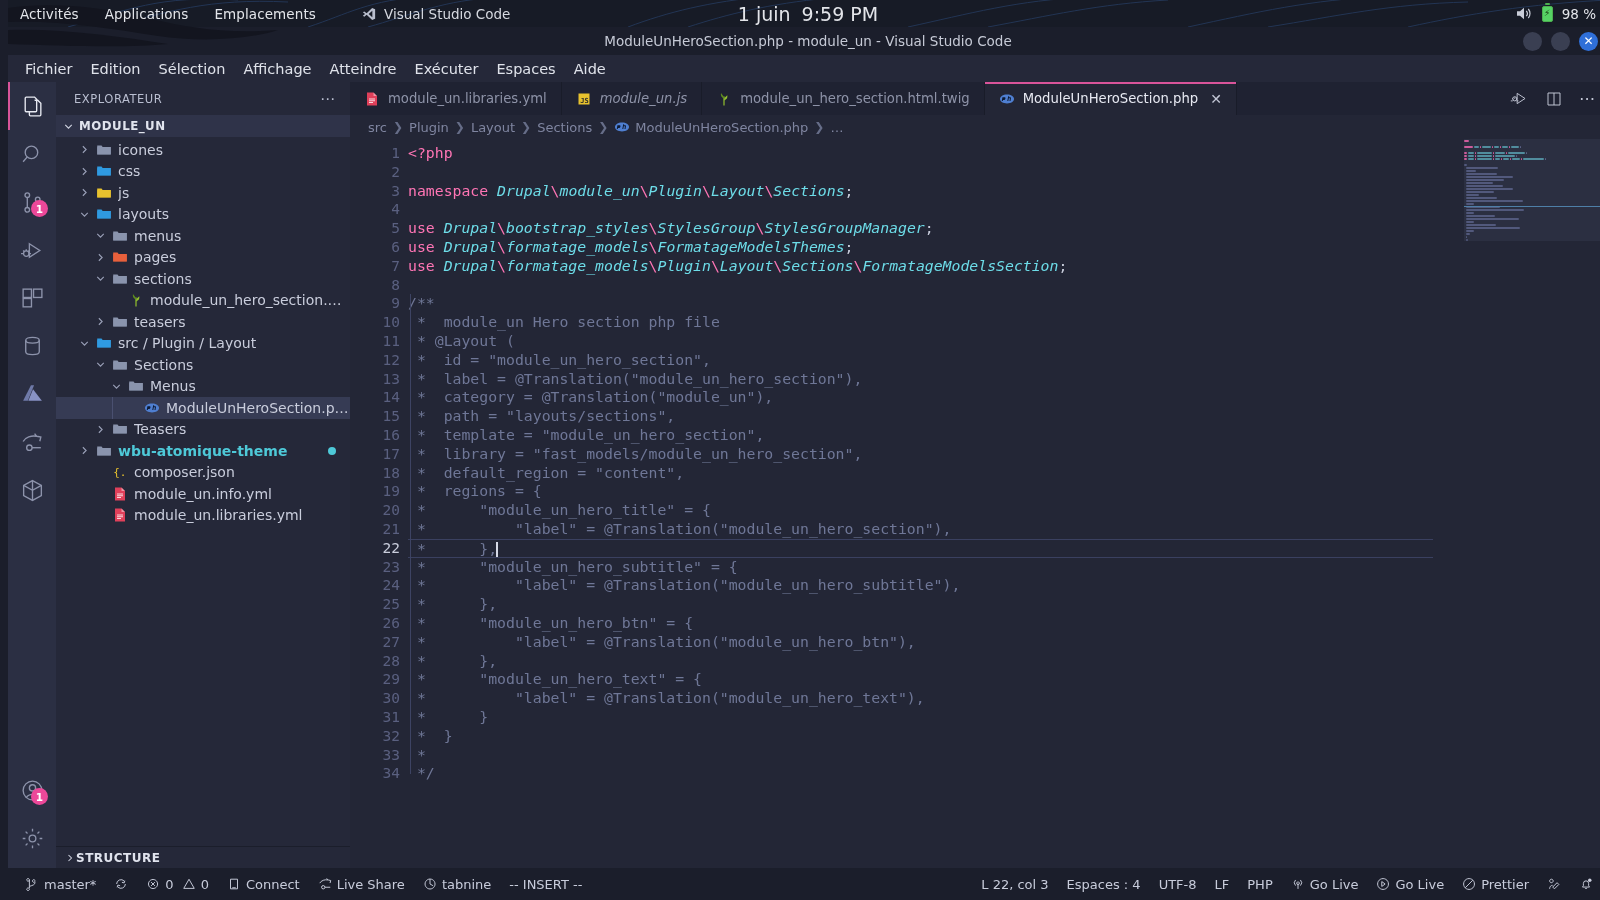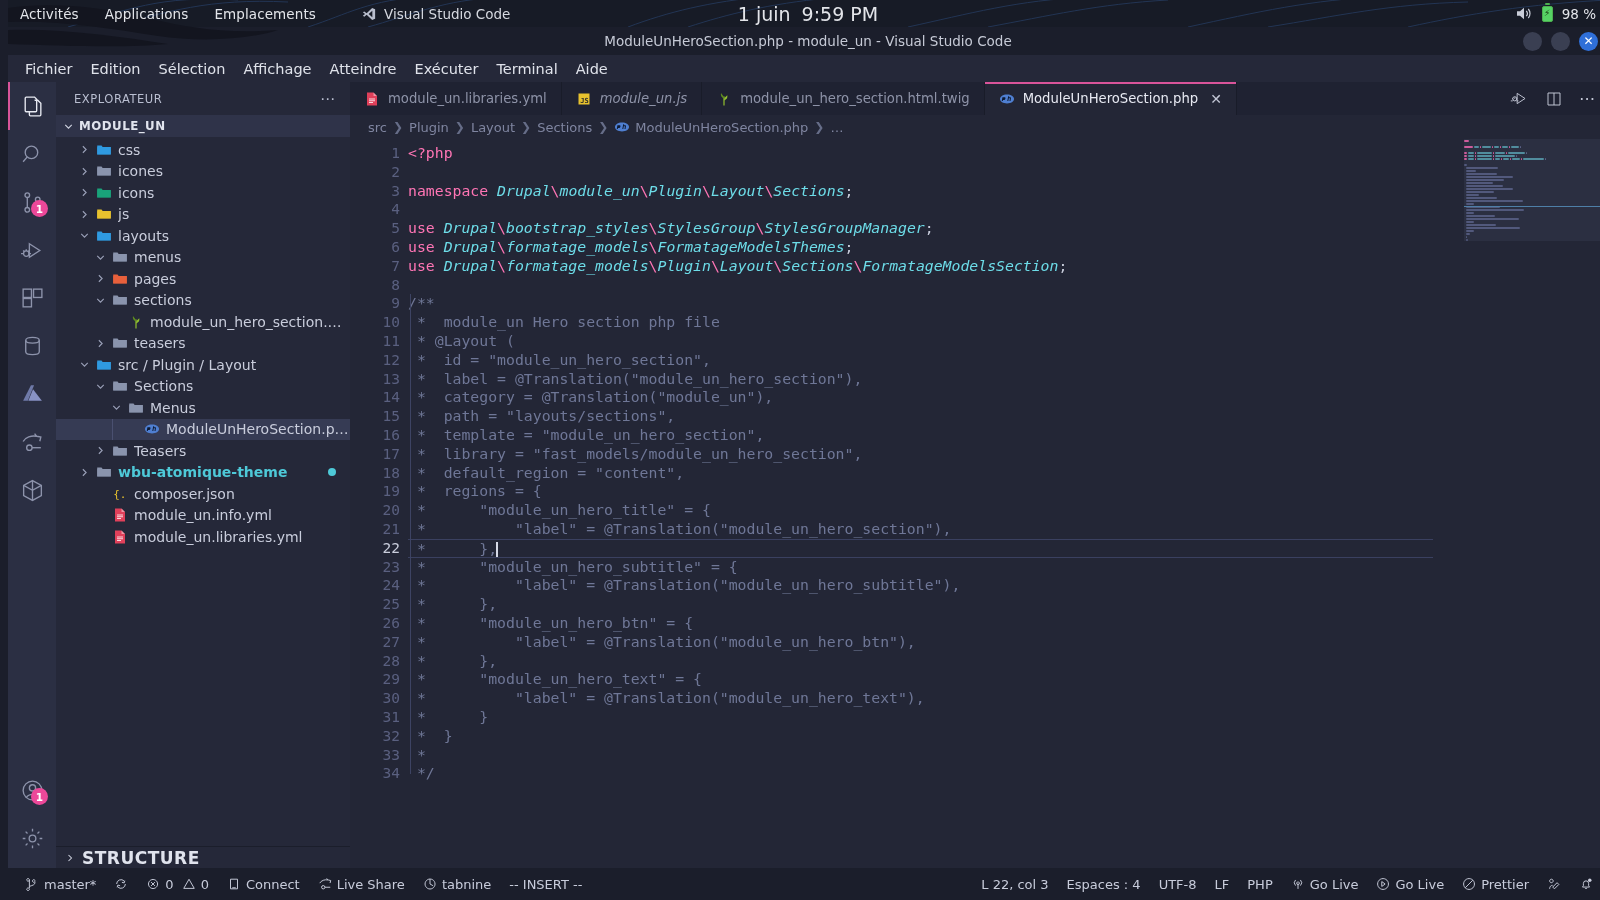--- a/index.html
+++ b/index.html
@@ -115,22 +115,22 @@
   .row .chev { width: 13px; height: 13px; flex: none; color: #9aa0b8; }
   .row .ico { width: 17px; height: 15px; flex: none; display:flex; align-items:center; }
   .row .lbl { overflow: hidden; text-overflow: ellipsis; }
   .row.modified .lbl { color: #4ec9d8; }
   .dot-badge {
     position: absolute; right: 14px; width: 8px; height: 8px; border-radius: 50%;
     background: #4ec9d8;
   }
   .guide { position:absolute; top:0; bottom:0; width:1px; background:#4a5070; }
   .sb-panel {
-    height: 22px; display: flex; align-items: center; gap: 6px; padding-left: 8px;
-    font-size: 17px; font-weight: bold; letter-spacing: .5px; color: #e0e3ed;
+    height: 22px; display: flex; align-items: center; padding-left: 8px;
+    font-size: 12px; font-weight: bold; letter-spacing: .5px; color: #e0e3ed;
     border-top: 1px solid #1b1e2b; background: #252839;
   }
 
   
   .editor { position: absolute; top: 82px; left: 342px; width: 1258px; height: 786px; background: #232636; }
   .tabbar { height: 33px; background: #1f2232; display: flex; position: relative; }
   .tab {
     display: flex; align-items: center; gap: 8px; padding: 0 14px; height: 33px;
     font-size: 13.2px; color: #8e93a8; background: #1f2232; cursor: pointer;
     border-right: 1px solid #191c29; position: relative; max-width: 340px;
@@ -276,21 +276,21 @@
     </div>
   </div>
 
   <div class="menubar">
     <span class="m">Fichier</span>
     <span class="m">Edition</span>
     <span class="m">Sélection</span>
     <span class="m">Affichage</span>
     <span class="m">Atteindre</span>
     <span class="m">Exécuter</span>
-    <span class="m">Terminal</span>
+    <span class="m">Espaces</span>
     <span class="m">Aide</span>
   </div>
 
   <div class="activitybar">
     <div class="act-item active">
       <svg width="25" height="25" viewBox="0 0 24 24" fill="none" stroke="currentColor" stroke-width="1.3">
         <path d="M14 3H6a1 1 0 0 0-1 1v12a1 1 0 0 0 1 1h9a1 1 0 0 0 1-1V5z"></path>
           <path d="M9 17v3a1 1 0 0 0 1 1h9a1 1 0 0 0 1-1V9l-3-3h-3"></path>
       </svg>
     </div>
@@ -378,53 +378,39 @@
     </div>
     <div class="tree" id="tree">
         <div class="row" style="padding-left: 22px;">
           <span class="chev">
             <svg width="13" height="13" viewBox="0 0 16 16">
               <path d="M6 4l4 4-4 4" fill="none" stroke="#9aa0b8" stroke-width="1.4"></path>
             </svg>
           </span>
           <span class="ico">
             <svg width="16" height="16" viewBox="0 0 16 16">
+              <path d="M1.2 3.6h4.3l1.2 1.5h8.1v7.3H1.2z" fill="#8a94ad"></path>
+              <path d="M1.2 5.1h13.6v7.3H1.2z" fill="#8a94ad" opacity=".85"></path>
+            </svg>
+          </span>
+          <span class="lbl">icones</span>
+        </div>
+        <div class="row" style="padding-left: 22px;">
+          <span class="chev">
+            <svg width="13" height="13" viewBox="0 0 16 16">
+              <path d="M6 4l4 4-4 4" fill="none" stroke="#9aa0b8" stroke-width="1.4"></path>
+            </svg>
+          </span>
+          <span class="ico">
+            <svg width="16" height="16" viewBox="0 0 16 16">
               <path d="M1.2 3.6h4.3l1.2 1.5h8.1v7.3H1.2z" fill="#2f9ae0"></path>
               <path d="M1.2 5.1h13.6v7.3H1.2z" fill="#2f9ae0" opacity=".85"></path>
             </svg>
           </span>
           <span class="lbl">css</span>
-        </div>
-        <div class="row" style="padding-left: 22px;">
-          <span class="chev">
-            <svg width="13" height="13" viewBox="0 0 16 16">
-              <path d="M6 4l4 4-4 4" fill="none" stroke="#9aa0b8" stroke-width="1.4"></path>
-            </svg>
-          </span>
-          <span class="ico">
-            <svg width="16" height="16" viewBox="0 0 16 16">
-              <path d="M1.2 3.6h4.3l1.2 1.5h8.1v7.3H1.2z" fill="#8a94ad"></path>
-              <path d="M1.2 5.1h13.6v7.3H1.2z" fill="#8a94ad" opacity=".85"></path>
-            </svg>
-          </span>
-          <span class="lbl">icones</span>
-        </div>
-        <div class="row" style="padding-left: 22px;">
-          <span class="chev">
-            <svg width="13" height="13" viewBox="0 0 16 16">
-              <path d="M6 4l4 4-4 4" fill="none" stroke="#9aa0b8" stroke-width="1.4"></path>
-            </svg>
-          </span>
-          <span class="ico">
-            <svg width="16" height="16" viewBox="0 0 16 16">
-              <path d="M1.2 3.6h4.3l1.2 1.5h8.1v7.3H1.2z" fill="#1aa37a"></path>
-              <path d="M1.2 5.1h13.6v7.3H1.2z" fill="#1aa37a" opacity=".85"></path>
-            </svg>
-          </span>
-          <span class="lbl">icons</span>
         </div>
         <div class="row" style="padding-left: 22px;">
           <span class="chev">
             <svg width="13" height="13" viewBox="0 0 16 16">
               <path d="M6 4l4 4-4 4" fill="none" stroke="#9aa0b8" stroke-width="1.4"></path>
             </svg>
           </span>
           <span class="ico">
             <svg width="16" height="16" viewBox="0 0 16 16">
               <path d="M1.2 3.6h4.3l1.2 1.5h8.1v7.3H1.2z" fill="#e8c22e"></path>

